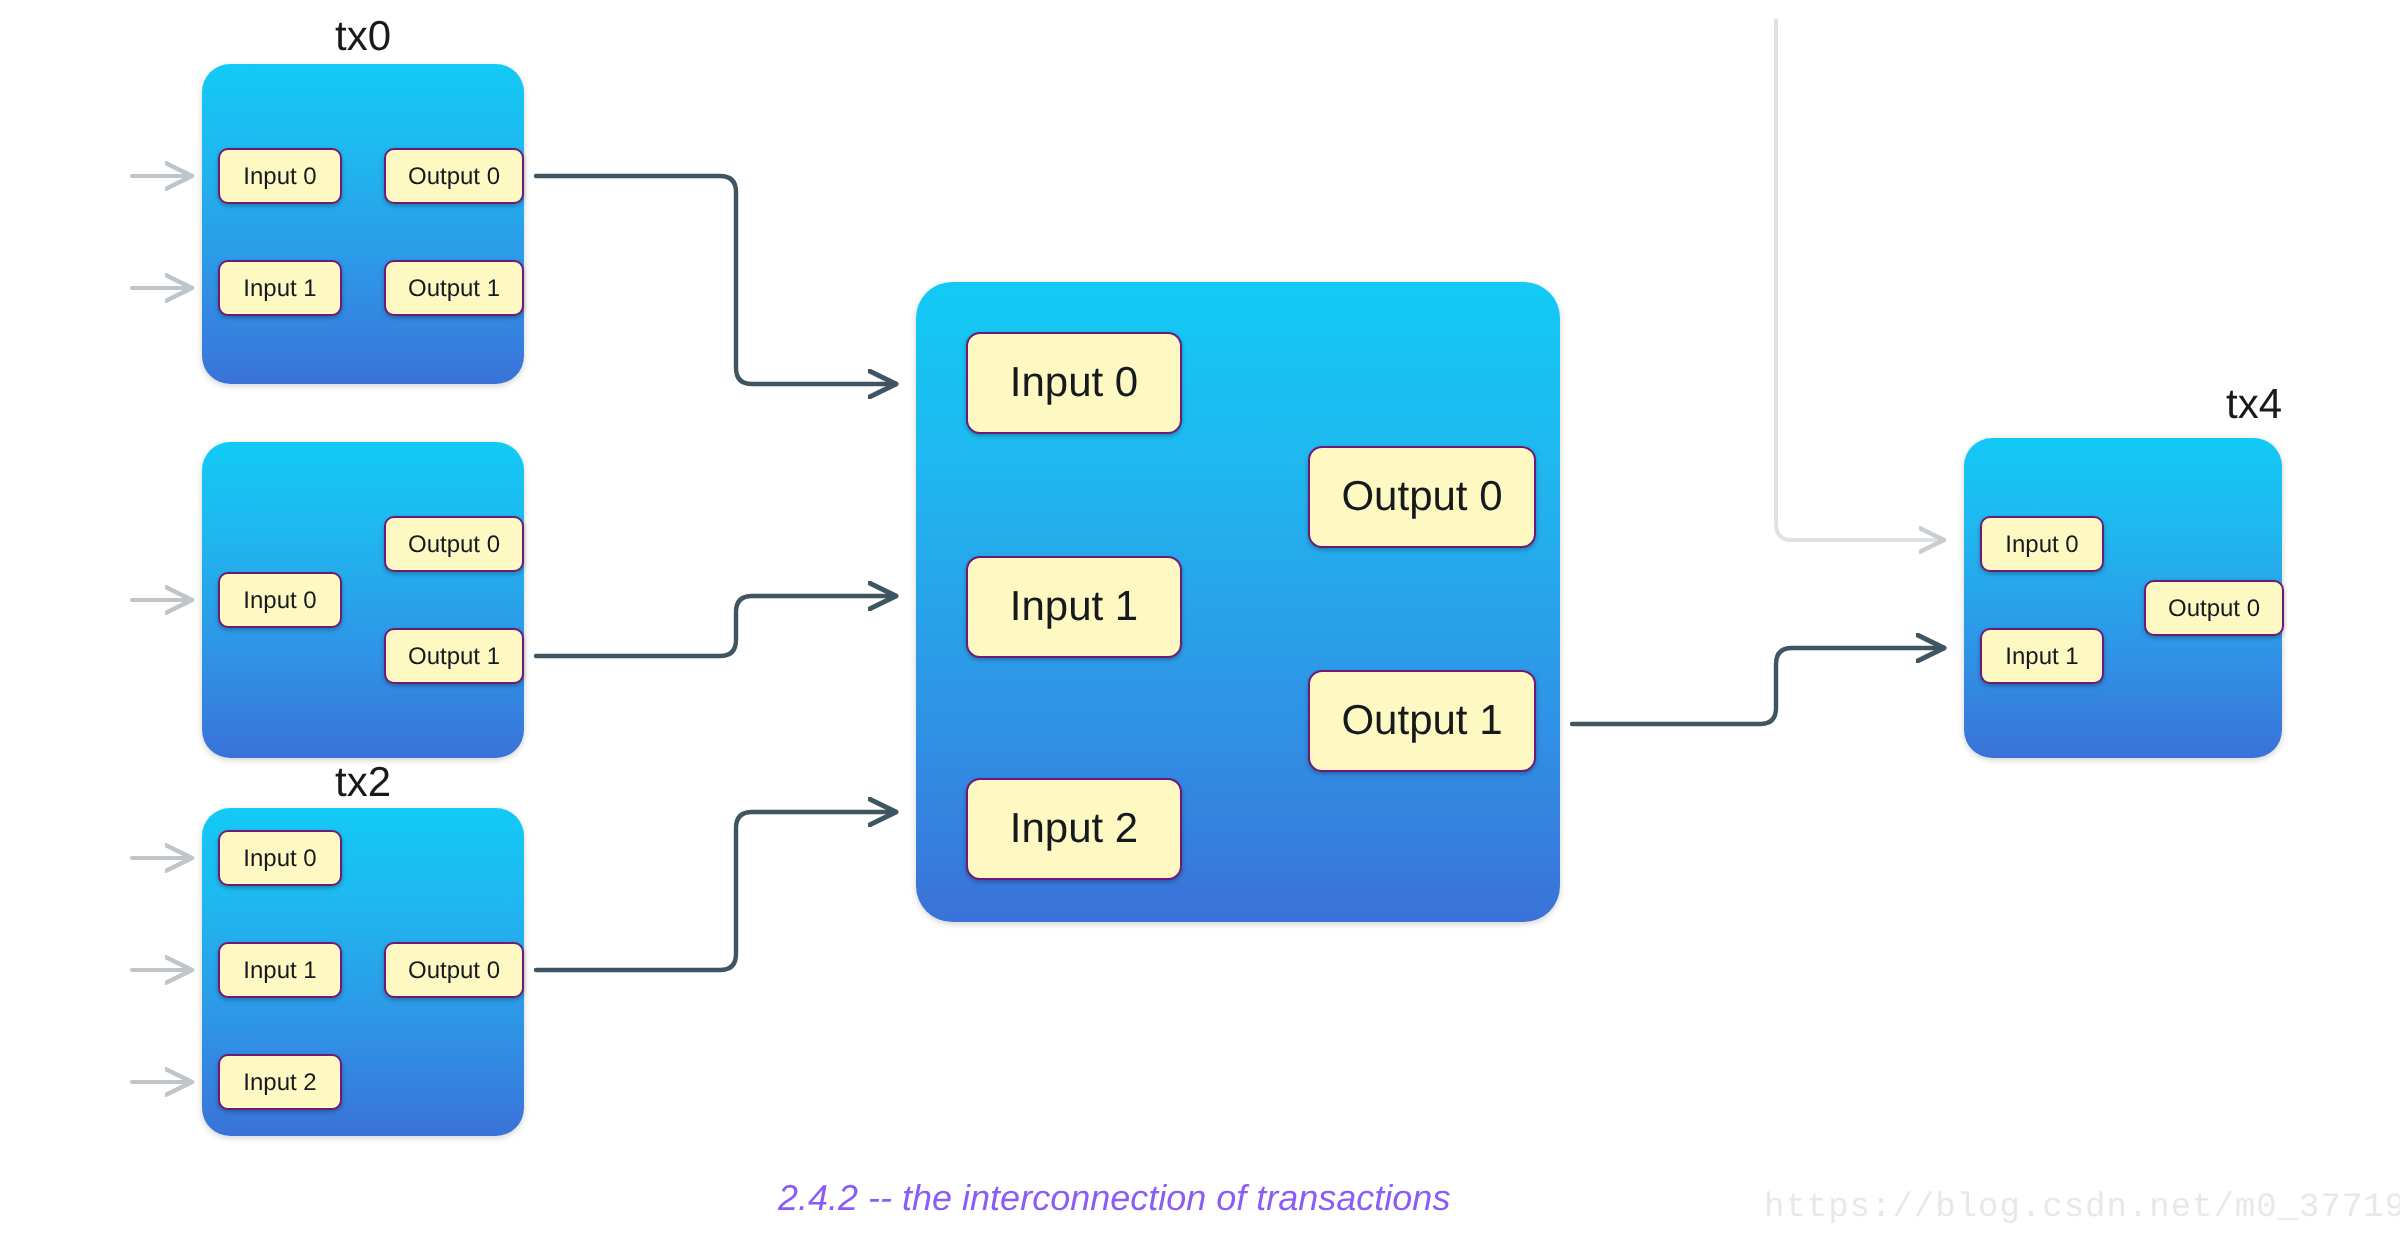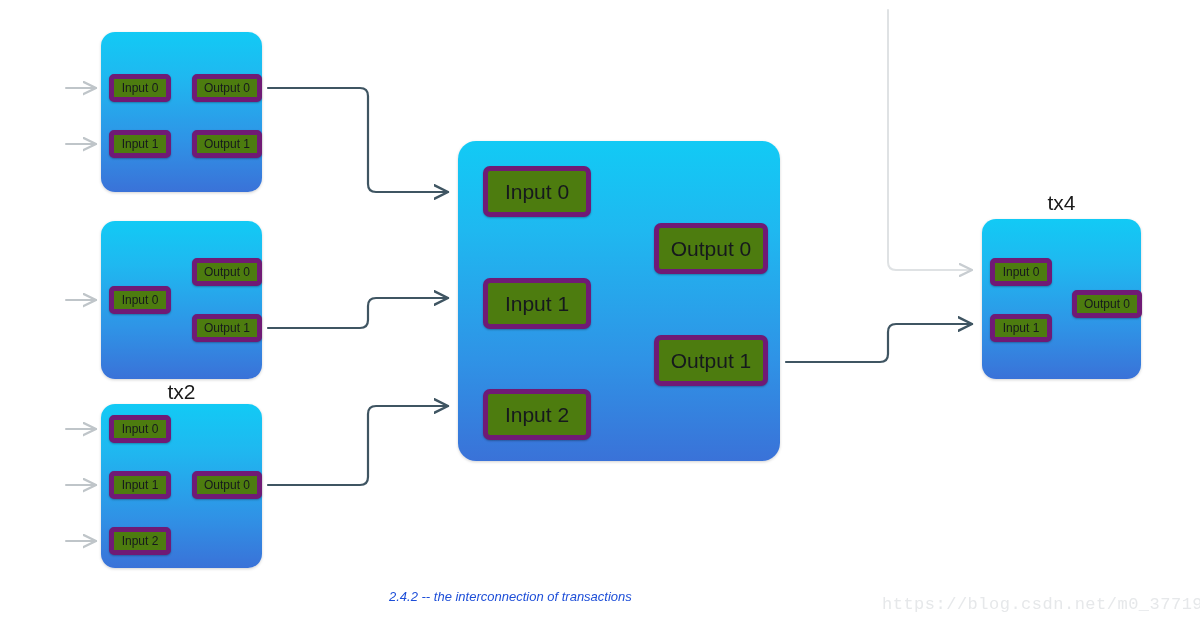--- a/index.html
+++ b/index.html
@@ -30,22 +30,22 @@
     color: #1a1a1a;
     font-size: 21px;
     line-height: 1;
     white-space: nowrap;
     text-align: center;
   }
 
   
   .slot {
     position: absolute;
-    background: #4d7c0f;
-    border: 5px solid #701a75;
+    background: #fef9c3;
+    border: 1px solid #701a75;
     border-radius: 5px;
     color: #16191d;
     display: flex;
     align-items: center;
     justify-content: center;
     box-shadow: 0 1px 2px rgba(0,0,0,0.28);
     white-space: nowrap;
     box-sizing: border-box;
   }
   .slot.sm { font-size: 12px; }
@@ -59,22 +59,22 @@
     width: 1200px;
     height: 623px;
     pointer-events: none;
     overflow: visible;
   }
 
   
   .caption {
     position: absolute;
     font-style: italic;
-    font-size: 13px;
-    color: #1d4ed8;
+    font-size: 18px;
+    color: #8b5cf6;
     white-space: nowrap;
   }
   .watermark {
     position: absolute;
     font-family: "Liberation Mono", monospace;
     font-size: 17px;
     color: #e6e8ea;
     letter-spacing: 0.5px;
     white-space: nowrap;
   }
@@ -110,20 +110,21 @@
 
     <path d="M 268 328 L 360 328 Q 368 328 368 320 L 368 306 Q 368 298 376 298 L 448 298" fill="none" stroke="#3f5562" stroke-width="2.2" stroke-linecap="round" marker-end="url(#arrowDark)"></path>
 
     <path d="M 268 485 L 360 485 Q 368 485 368 477 L 368 414 Q 368 406 376 406 L 448 406" fill="none" stroke="#3f5562" stroke-width="2.2" stroke-linecap="round" marker-end="url(#arrowDark)"></path>
 
     <path d="M 786 362 L 880 362 Q 888 362 888 354 L 888 332 Q 888 324 896 324 L 972 324" fill="none" stroke="#3f5562" stroke-width="2.2" stroke-linecap="round" marker-end="url(#arrowDark)"></path>
 
     <path d="M 888 10 L 888 262 Q 888 270 896 270 L 972 270" fill="none" stroke="#dfe2e4" stroke-width="2" stroke-linecap="round" marker-end="url(#arrowLight)"></path>
   </svg>
 
+  <div class="tx-label" style="left:101px; top:8px; width:161px;">tx0</div>
   <div class="tx-box" style="left:101px; top:32px; width:161px; height:160px;"></div>
   <div class="slot sm" style="left:109px; top:74px; width:62px; height:28px;">Input 0</div>
   <div class="slot sm" style="left:109px; top:130px; width:62px; height:28px;">Input 1</div>
   <div class="slot sm" style="left:192px; top:74px; width:70px; height:28px;">Output 0</div>
   <div class="slot sm" style="left:192px; top:130px; width:70px; height:28px;">Output 1</div>
 
   <div class="tx-box" style="left:101px; top:221px; width:161px; height:158px;"></div>
   <div class="slot sm" style="left:109px; top:286px; width:62px; height:28px;">Input 0</div>
   <div class="slot sm" style="left:192px; top:258px; width:70px; height:28px;">Output 0</div>
   <div class="slot sm" style="left:192px; top:314px; width:70px; height:28px;">Output 1</div>
@@ -135,21 +136,21 @@
   <div class="slot sm" style="left:109px; top:527px; width:62px; height:28px;">Input 2</div>
   <div class="slot sm" style="left:192px; top:471px; width:70px; height:28px;">Output 0</div>
 
   <div class="tx-box" style="left:458px; top:141px; width:322px; height:320px; border-radius:18px;"></div>
   <div class="slot lg" style="left:483px; top:166px; width:108px; height:51px; border-radius:7px;">Input 0</div>
   <div class="slot lg" style="left:483px; top:278px; width:108px; height:51px; border-radius:7px;">Input 1</div>
   <div class="slot lg" style="left:483px; top:389px; width:108px; height:51px; border-radius:7px;">Input 2</div>
   <div class="slot lg" style="left:654px; top:223px; width:114px; height:51px; border-radius:7px;">Output 0</div>
   <div class="slot lg" style="left:654px; top:335px; width:114px; height:51px; border-radius:7px;">Output 1</div>
 
-  <div class="tx-label" style="left:982px; top:192px; width:159px;">tx4</div>
+  <div class="tx-label" style="left:982px; top:192px; width:159px;text-align:right;">tx4</div>
   <div class="tx-box" style="left:982px; top:219px; width:159px; height:160px;"></div>
   <div class="slot sm" style="left:990px; top:258px; width:62px; height:28px;">Input 0</div>
   <div class="slot sm" style="left:990px; top:314px; width:62px; height:28px;">Input 1</div>
   <div class="slot sm" style="left:1072px; top:290px; width:70px; height:28px;">Output 0</div>
 
   <div class="caption" style="left:389px; top:589px;">2.4.2 -- the interconnection of transactions</div>
   <div class="watermark" style="left:882px; top:595px;">https://blog.csdn.net/m0_37719047</div>
 
 </div>
 

